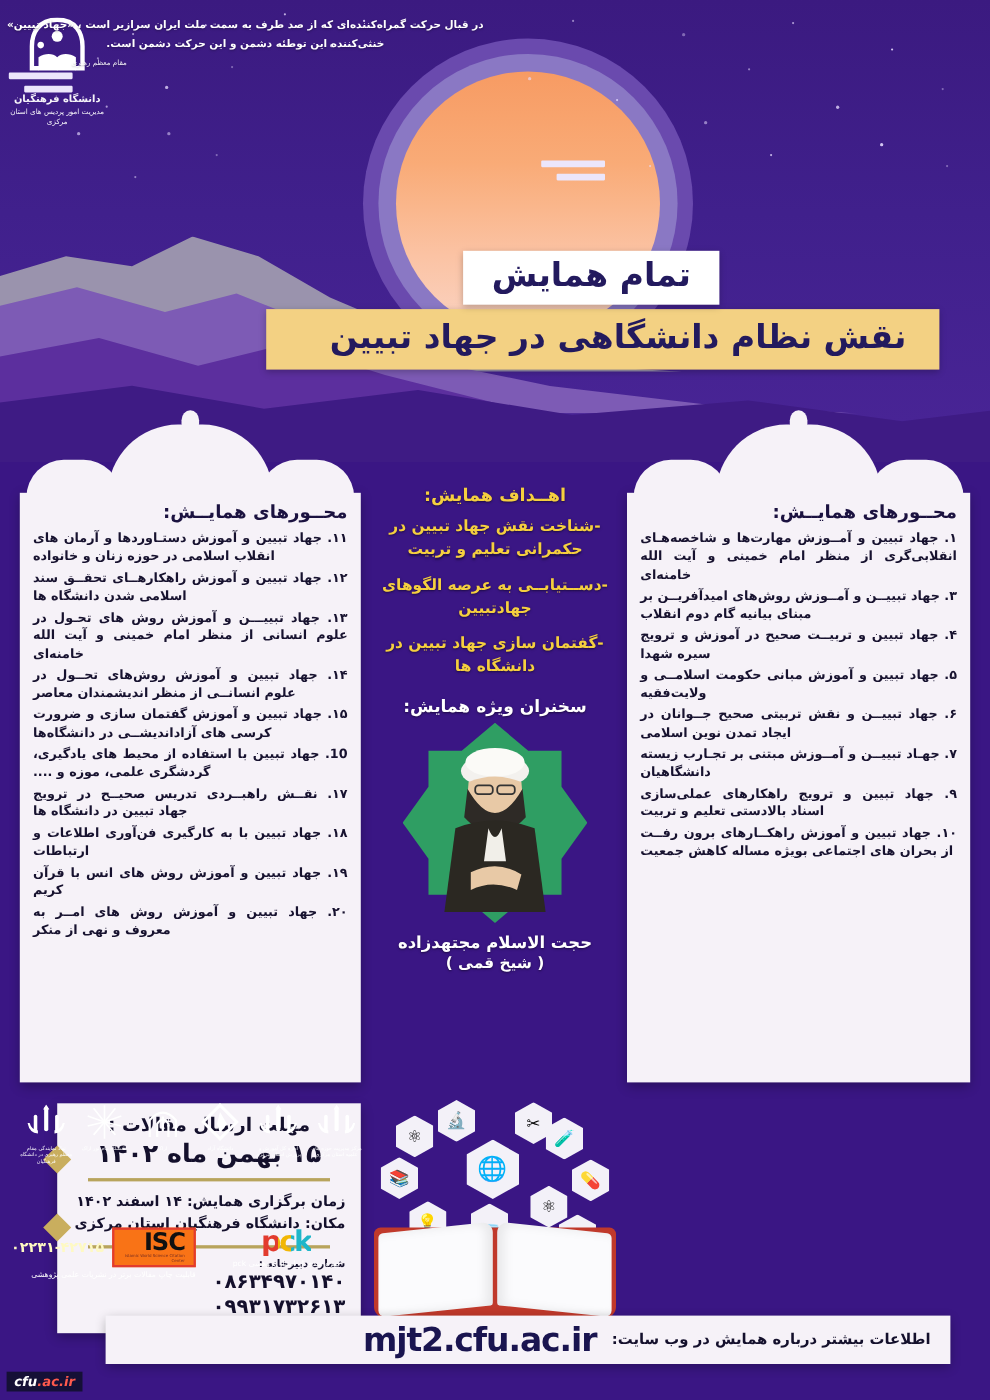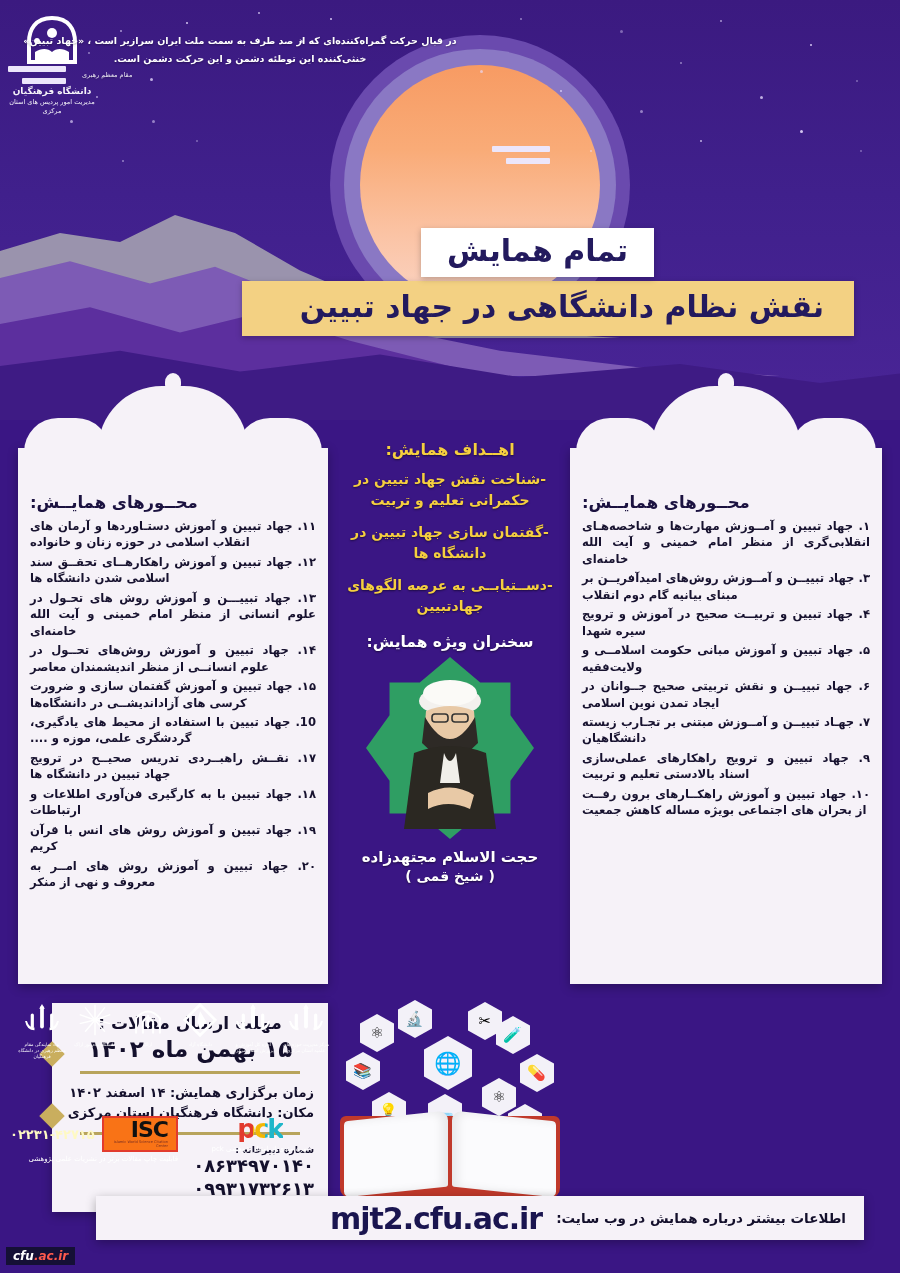--- a/index.html
+++ b/index.html
@@ -44,24 +44,23 @@
   .ground { position:absolute; left:0; top:420px; width:900px; height:860px; background:#3a1684; }
 
   
   .logo-wrap { position:absolute; right:805px; top:16px; width:86px; text-align:center; }
   .logo-mark { width:62px; height:66px; margin:0 auto; position:relative; }
   .logo-cap { color:#fff; font-size:6.5px; line-height:1.45; margin-top:3px; opacity:.95; }
   .logo-cap b { display:block; font-size:9px; letter-spacing:.3px; }
 
   
   .quote {
-    position:absolute; right:440px; top:14px; width:440px; text-align:center;
+    position:absolute; right:457px; top:14px; width:440px; text-align:center;
     color:#fff; font-size:9.5px; line-height:1.85; font-weight:bold;
     text-shadow:0 1px 2px rgba(0,0,0,.35);
-    margin-top:18px;
   }
   .quote .src { display:block; font-size:6.5px; font-weight:normal; margin-top:2px; opacity:.9; text-align:left; padding-left:62px; }
 
   
   .title-block { position:absolute; right:18px; top:228px; width:640px; }
   .title-line1 {
     background:#ffffff; color:#231a5e; display:inline-block;
     font-size:30px; font-weight:bold; letter-spacing:-.5px;
     padding:5px 26px 9px 26px; margin-right:228px;
     box-shadow:0 2px 6px rgba(0,0,0,.25);
@@ -92,22 +91,22 @@
     width:16px; height:18px; background:#f6f2f8; border-radius:50% 50% 35% 35%;
   }
   .card .bump-l, .card .bump-r {
     position:absolute; top:-30px; width:86px; height:34px; background:#f6f2f8;
     border-radius:46px 46px 0 0;
   }
   .card .bump-l { left:6px; }
   .card .bump-r { right:6px; }
 
   .card-title {
-    text-align:left; font-weight:bold; font-size:16.5px; color:#1b1240;
-    letter-spacing:.5px; padding:2px 0 6px;margin-top:37px;
+    text-align:right; font-weight:bold; font-size:16.5px; color:#1b1240;
+    letter-spacing:.5px; padding:2px 0 6px;
   }
   .card ol { list-style:none; }
   .card li {
     font-size:11.6px; line-height:1.42; text-align:justify; text-align-last:left;
     margin-bottom:3px; font-weight:bold; color:#17122f; direction:rtl;
   }
 
   #card-right { right:18px; top:448px; width:312px; height:536px; padding:6px 12px 8px; }
   #card-left  { right:572px; top:448px; width:310px; height:536px; padding:6px 12px 8px; }
 
@@ -307,22 +306,22 @@
       <li>۱۷. نقــش راهبــردی تدریس صحیــح در ترویج جهاد تبیین در دانشگاه ها</li>
       <li>۱۸. جهاد تبیین با به کارگیری فن‌آوری اطلاعات و ارتباطات</li>
       <li>۱۹. جهاد تبیین و آموزش روش های انس با قرآن کریم</li>
       <li>۲۰. جهاد تبیین و آموزش روش های امــر به معروف و نهی از منکر</li>
     </ol>
   </div>
 
   <div class="center-col">
     <div class="goals-title">اهــداف همایش:</div>
     <div class="goal">-شناخت نقش جهاد تبیین در حکمرانی تعلیم و تربیت</div>
+    <div class="goal">-دســتیابــی به عرصه الگوهای جهادتبیین</div>
     <div class="goal">-گفتمان سازی جهاد تبیین در دانشگاه ها</div>
-    <div class="goal">-دســتیابــی به عرصه الگوهای جهادتبیین</div>
 
     <div class="speaker-title">سخنران ویژه همایش:</div>
     <div class="speaker-photo">
       <div class="quatrefoil"></div>
       <svg viewBox="0 0 168 182" width="168" height="182" style="position:absolute;inset:0" aria-hidden="true">
         <ellipse cx="84" cy="44" rx="31" ry="15" fill="#f3f1ee"></ellipse>
         <ellipse cx="84" cy="36" rx="27" ry="13" fill="#fbfaf7"></ellipse>
         <path d="M60 54 q24 -10 48 0 l2 24 q-26 16 -52 0 Z" fill="#e8c9a6"></path>
         <path d="M59 60 q25 44 50 0 l3 26 q-28 30 -56 0 Z" fill="#2e2a26"></path>
         <rect x="66" y="57" width="16" height="8" rx="3" fill="none" stroke="#333" stroke-width="1.6"></rect>

